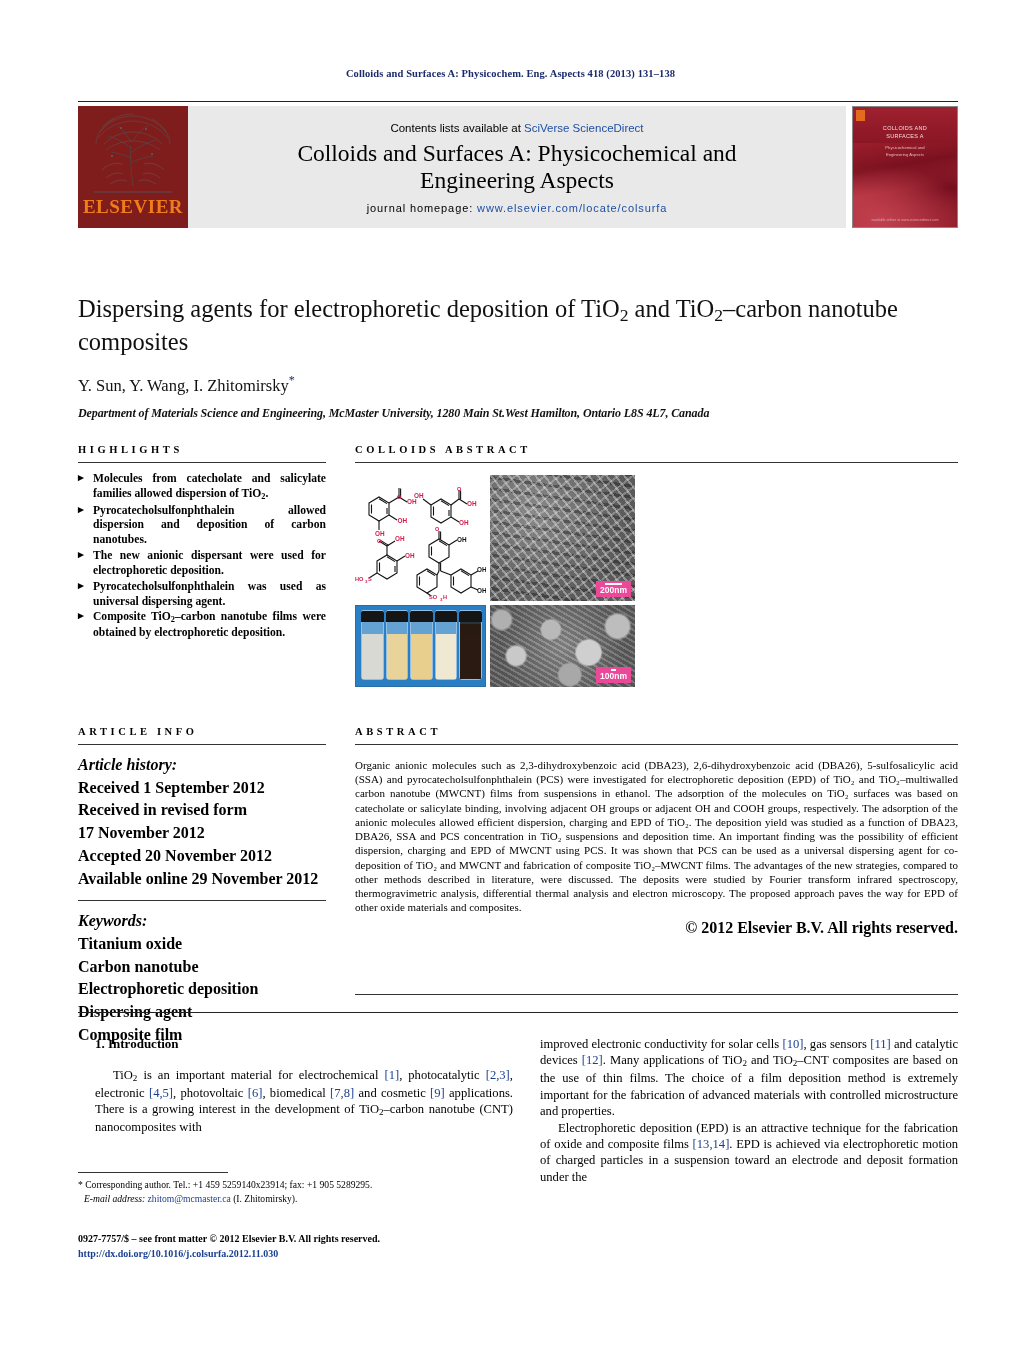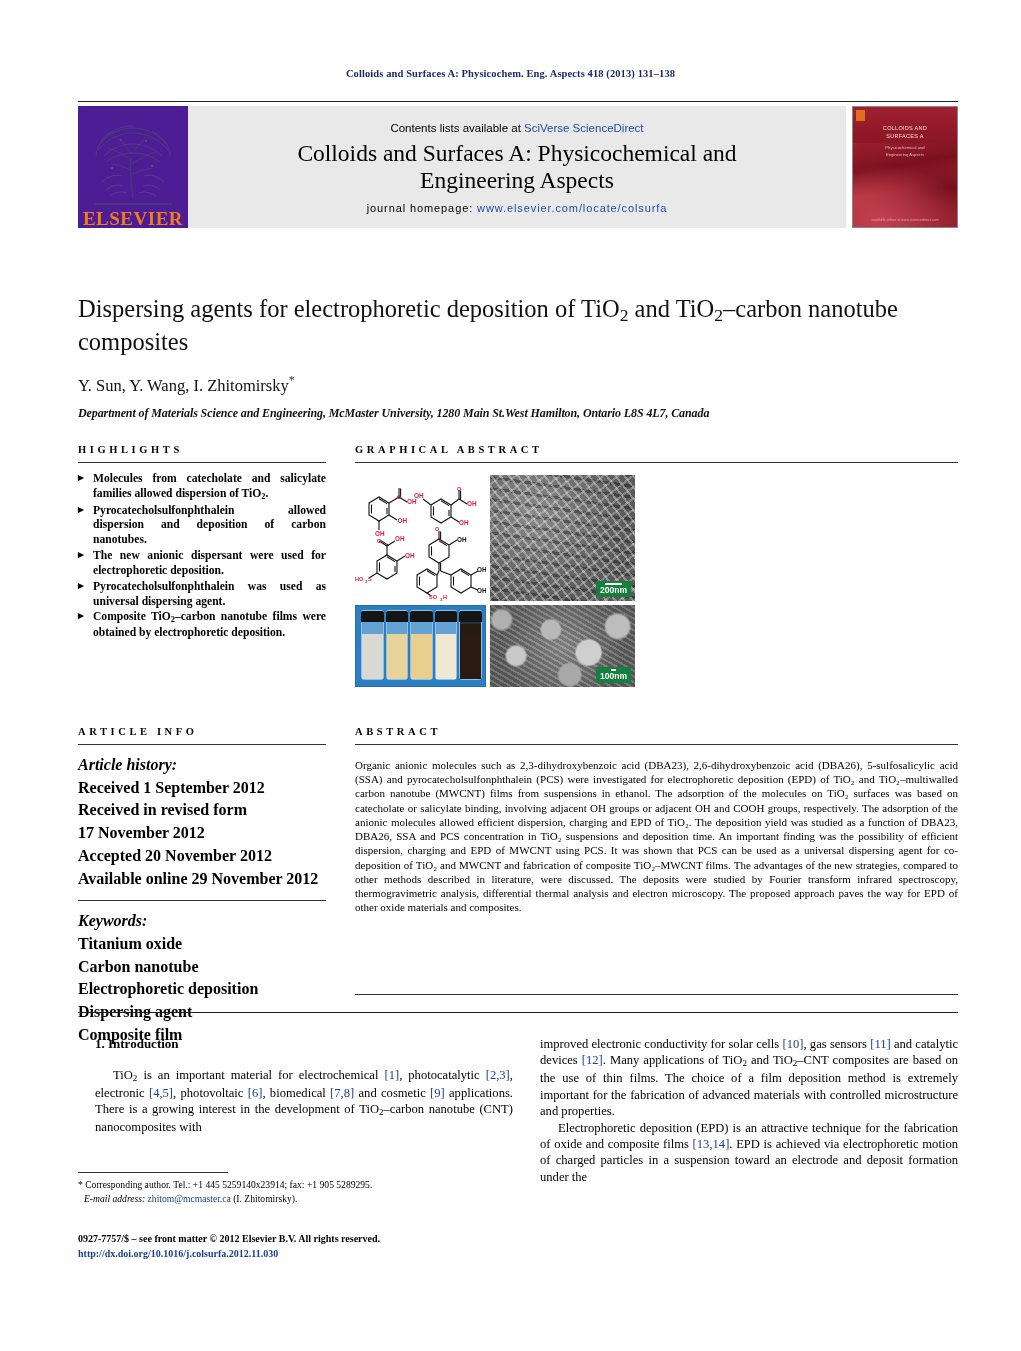--- a/index.html
+++ b/index.html
@@ -32,23 +32,23 @@
 
   
   .masthead {
     position: absolute; left: 78px; top: 106px;
     width: 880px; height: 122px;
     display: flex; align-items: stretch;
   }
   .elsevier-logo {
     width: 110px; flex: 0 0 110px;
     display: flex; flex-direction: column;
-    align-items: center; justify-content: flex-end;
+    align-items: center; justify-content: flex-start;
     padding-top: 2px;
-    background: #4c1d95;
+    background: #7f1d1d;
   }
   .tree-box { width: 86px; height: 88px; }
   .elsevier-word {
     font-family: "Liberation Serif", serif;
     font-weight: bold;
     font-size: 19px;
     letter-spacing: .5px;
     color: #f07c1a;
     margin-top: 1px;
     line-height: 1;
@@ -224,21 +224,21 @@
       radial-gradient(circle at 42% 30%, #b9b9b9 0 9%, rgba(0,0,0,0) 11%),
       radial-gradient(circle at 68% 58%, #cfcfcf 0 11%, rgba(0,0,0,0) 13%),
       radial-gradient(circle at 88% 26%, #bdbdbd 0 8%, rgba(0,0,0,0) 10%),
       radial-gradient(circle at 55% 85%, #a8a8a8 0 10%, rgba(0,0,0,0) 12%),
       radial-gradient(circle at 8% 18%, #b0b0b0 0 6%, rgba(0,0,0,0) 8%),
       repeating-linear-gradient(30deg, rgba(255,255,255,.14) 0 2px, rgba(0,0,0,.12) 2px 5px),
       radial-gradient(circle at 50% 50%, #8e8e8e, #5f5f5f 75%);
   }
   .scalebar {
     position: absolute; right: 4px; bottom: 4px;
-    background: #15803d; color: #fff;
+    background: #ec4899; color: #fff;
     font-family: "Liberation Sans", sans-serif;
     font-size: 8.5px; font-weight: bold;
     padding: 1px 4px 2px;
     text-align: center; line-height: 1.1;
   }
   .scalebar .bar {
     display: block; height: 2px; background: #fff;
     margin: 1px auto 1px; width: 60%;
   }
   .scalebar.small .bar { width: 22%; }
@@ -403,21 +403,21 @@
     <ul class="hl-list">
       <li>Molecules from catecholate and salicylate families allowed dispersion of TiO<sub>2</sub>.</li>
       <li>Pyrocatecholsulfonphthalein allowed dispersion and deposition of carbon nanotubes.</li>
       <li>The new anionic dispersant were used for electrophoretic deposition.</li>
       <li>Pyrocatecholsulfonphthalein was used as universal dispersing agent.</li>
       <li>Composite TiO<sub>2</sub>–carbon nanotube films were obtained by electrophoretic deposition.</li>
     </ul>
   </div>
 
   <div class="col-right" id="graphical">
-    <div class="sec-head">GRAPHICAL ABSTRACT</div>
+    <div class="sec-head">COLLOIDS ABSTRACT</div>
     <div class="hr-thin"></div>
 
     <div class="ga-fig">
 
       <div class="ga-chem">
         <svg viewBox="0 0 131 126" width="131" height="126">
           <g stroke="#111" stroke-width="1.1" fill="none">
 
             <polygon points="14,28 24,22 34,28 34,40 24,46 14,40"></polygon>
             <line x1="16.5" y1="29.5" x2="16.5" y2="38.5"></line>
@@ -566,38 +566,39 @@
       <div>Electrophoretic deposition</div>
       <div>Dispersing agent</div>
       <div>Composite film</div>
     </div>
   </div>
 
   <div class="col-right" id="abstract">
     <div class="sec-head">ABSTRACT</div>
     <div class="hr-thin"></div>
     <div class="abs-body">Organic anionic molecules such as 2,3-dihydroxybenzoic acid (DBA23), 2,6-dihydroxybenzoic acid (DBA26), 5-sulfosalicylic acid (SSA) and pyrocatecholsulfonphthalein (PCS) were investigated for electrophoretic deposition (EPD) of TiO₂ and TiO₂–multiwalled carbon nanotube (MWCNT) films from suspensions in ethanol. The adsorption of the molecules on TiO₂ surfaces was based on catecholate or salicylate binding, involving adjacent OH groups or adjacent OH and COOH groups, respectively. The adsorption of the anionic molecules allowed efficient dispersion, charging and EPD of TiO₂. The deposition yield was studied as a function of DBA23, DBA26, SSA and PCS concentration in TiO₂ suspensions and deposition time. An important finding was the possibility of efficient dispersion, charging and EPD of MWCNT using PCS. It was shown that PCS can be used as a universal dispersing agent for co-deposition of TiO₂ and MWCNT and fabrication of composite TiO₂–MWCNT films. The advantages of the new strategies, compared to other methods described in literature, were discussed. The deposits were studied by Fourier transform infrared spectroscopy, thermogravimetric analysis, differential thermal analysis and electron microscopy. The proposed approach paves the way for EPD of other oxide materials and composites.</div>
+    <div class="abs-copy">© 2012 Elsevier B.V. All rights reserved.</div>
   </div>
 
   <div class="hr-abs-bottom"></div>
   <div class="hr-page-sep"></div>
 
   <div class="body-col" id="body-left">
     <div class="body-h">1.  Introduction</div>
     <p class="body-p">TiO<sub>2</sub> is an important material for electrochemical <span class="ref">[1]</span>, photocatalytic <span class="ref">[2,3]</span>, electronic <span class="ref">[4,5]</span>, photovoltaic <span class="ref">[6]</span>, biomedical <span class="ref">[7,8]</span> and cosmetic <span class="ref">[9]</span> applications. There is a growing interest in the development of TiO<sub>2</sub>–carbon nanotube (CNT) nanocomposites with</p>
   </div>
 
   <div class="body-col" id="body-right">
     <p class="body-p" style="text-indent:0">improved electronic conductivity for solar cells <span class="ref">[10]</span>, gas sensors <span class="ref">[11]</span> and catalytic devices <span class="ref">[12]</span>. Many applications of TiO<sub>2</sub> and TiO<sub>2</sub>–CNT composites are based on the use of thin films. The choice of a film deposition method is extremely important for the fabrication of advanced materials with controlled microstructure and properties.</p>
     <p class="body-p">Electrophoretic deposition (EPD) is an attractive technique for the fabrication of oxide and composite films <span class="ref">[13,14]</span>. EPD is achieved via electrophoretic motion of charged particles in a suspension toward an electrode and deposit formation under the</p>
   </div>
 
   <div class="fn-rule"></div>
   <div class="footnote">
-    <div class="fn-line">* Corresponding author. Tel.: +1 445 5259140x23914; fax: +1 905 5289295.</div>
+    <div class="fn-line">* Corresponding author. Tel.: +1 459 5259140x23914; fax: +1 905 5289295.</div>
     <div class="fn-line" style="padding-left:20px">
       <span class="fn-italic">E-mail address: </span><span class="mail">zhitom@mcmaster.ca</span><span> (I. Zhitomirsky).</span>
     </div>
   </div>
 
   <div class="pagefoot">
     <div>0927-7757/$ – see front matter © 2012 Elsevier B.V. All rights reserved.</div>
     <div class="doi">http://dx.doi.org/10.1016/j.colsurfa.2012.11.030</div>
   </div>
 

